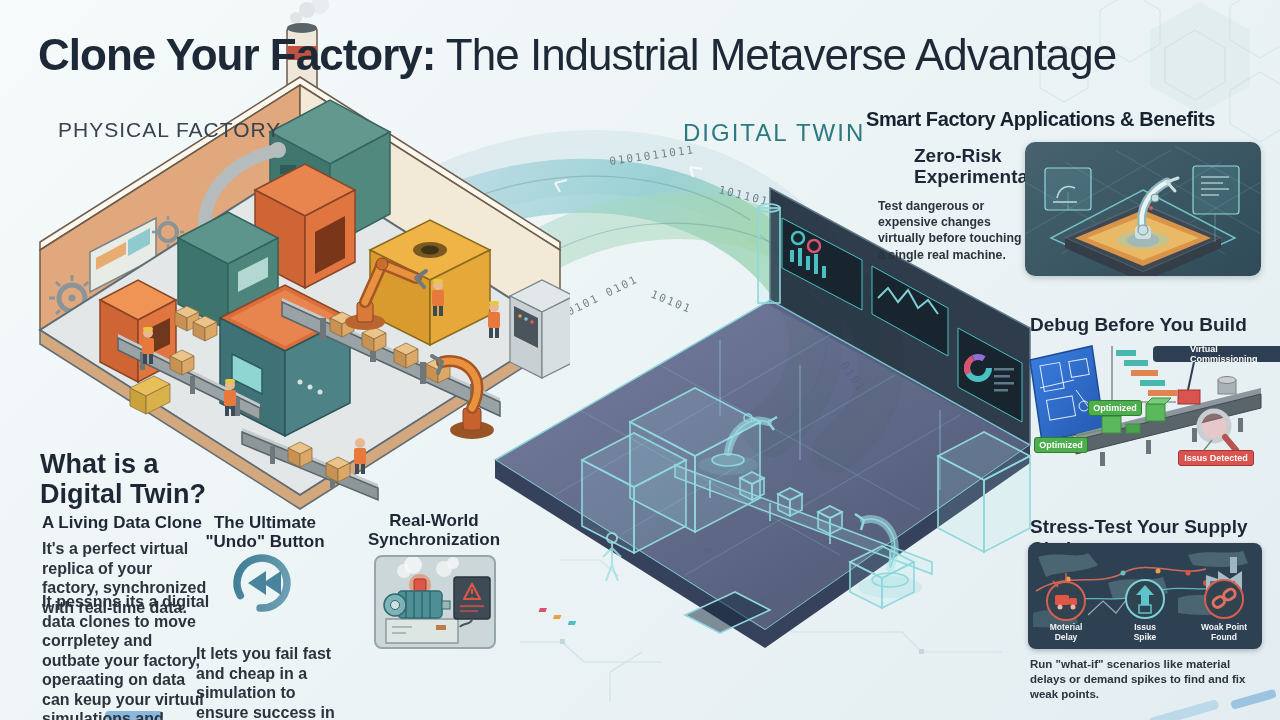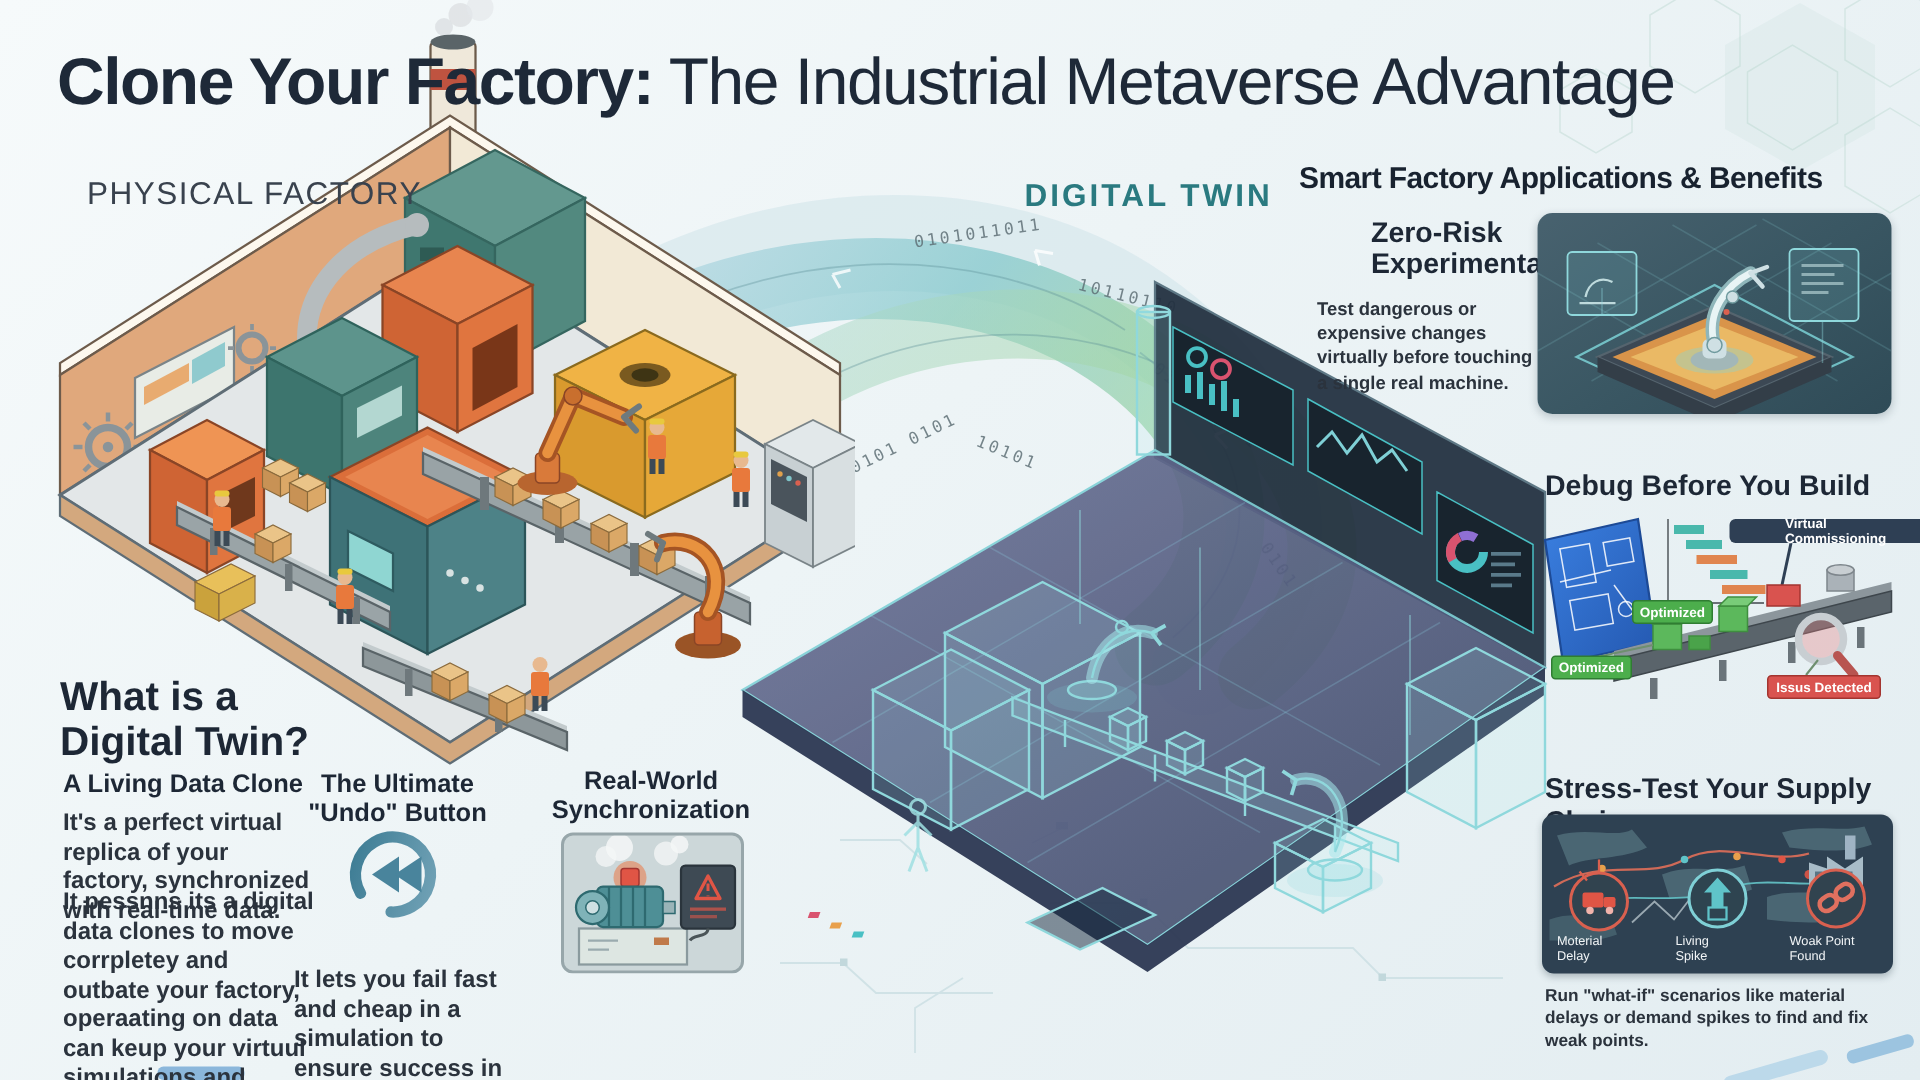--- a/index.html
+++ b/index.html
@@ -7,39 +7,39 @@
   .stage{position:relative;width:1280px;height:720px;overflow:hidden;
     background:linear-gradient(135deg,#f6fafb 0%,#edf4f6 45%,#e3edf1 100%);}
   .abs{position:absolute;}
   svg{display:block;}
   
   .title{left:38px;top:30px;width:1230px;font-size:44px;letter-spacing:-1px;color:#1e2938;white-space:nowrap;}
   .title .t-lead{font-weight:800;}
   .title .t-rest{font-weight:500;}
   
   .label-physical{left:38px;top:118px;font-size:21px;color:#39424e;letter-spacing:1px;font-weight:500;margin-left:20px;}
-  .label-digital{left:683px;top:119px;font-size:21px;color:#2a7a80;letter-spacing:2px;font-weight:700;}
+  .label-digital{left:683px;top:119px;font-size:24px;color:#2a7a80;letter-spacing:2px;font-weight:400;}
   
   .benefits-header{left:866px;top:108px;width:400px;font-size:20px;font-weight:800;color:#18222f;letter-spacing:-0.4px;white-space:nowrap;}
   .zr-title{left:914px;top:146px;width:160px;font-size:19px;line-height:1.1;font-weight:800;color:#1d2735;}
   .zr-body{left:878px;top:198px;width:152px;font-size:12.3px;line-height:1.32;color:#2b333d;font-weight:600;}
   .zr-img{left:1025px;top:142px;width:236px;height:134px;border-radius:10px;overflow:hidden;
     background:linear-gradient(145deg,#48626f 0%,#3a5763 50%,#2f4b57 100%);box-shadow:0 2px 6px rgba(40,60,70,.25);}
   .debug-title{left:1030px;top:314px;font-size:19px;font-weight:800;color:#1d2735;}
   .debug-illo{left:1026px;top:340px;width:238px;height:128px;}
   .tag{position:absolute;display:flex;align-items:center;justify-content:center;color:#fff;font-weight:700;border-radius:3px;}
   .tag-vc{left:127px;top:6px;width:96px;height:16px;font-size:9px;background:#2e3f54;border-radius:4px;padding-left:37px;}
   .tag-opt{background:#4cae4c;border:1px solid #2f7d32;width:52px;height:14px;font-size:9px;}
   .tag-opt.a{left:62px;top:60px;}
   .tag-opt.b{left:8px;top:97px;}
   .tag-issue{left:152px;top:110px;width:74px;height:14px;font-size:9px;background:#d9534f;border:1px solid #a33530;}
   .debug-body{left:1030px;top:470px;width:236px;font-size:11.5px;line-height:1.3;color:#2b333d;font-weight:600;}
   .stress-title{left:1030px;top:516px;font-size:19px;font-weight:800;color:#1d2735;}
   .map-img{left:1028px;top:543px;width:234px;height:106px;border-radius:8px;overflow:hidden;background:#2e4152;box-shadow:0 2px 5px rgba(40,60,70,.3);}
-  .map-label{position:absolute;color:#f2f5f7;font-size:8.5px;font-weight:400;text-align:left;line-height:1.15;}
+  .map-label{position:absolute;color:#f2f5f7;font-size:8.5px;font-weight:700;text-align:center;line-height:1.15;}
   .stress-body{left:1030px;top:657px;width:238px;font-size:11.5px;line-height:1.3;color:#2b333d;font-weight:600;}
   
   .whatis-heading{left:40px;top:450px;font-size:27px;font-weight:800;line-height:1.1;color:#1d2735;}
   .col-title{font-size:17px;font-weight:800;color:#1d2735;line-height:1.12;}
   .col-body{font-size:16px;line-height:1.22;color:#2b333d;font-weight:600;}
   .col1-title{left:42px;top:513px;width:170px;}
   .col1-p1{left:42px;top:539px;width:168px;}
   .col1-p2{left:42px;top:592px;width:168px;}
   .col2-title{left:192px;top:513px;width:146px;text-align:center;}
   .col2-p{left:196px;top:644px;width:150px;}
@@ -606,21 +606,21 @@
           <rect x="184" y="51" width="12" height="9" rx="4.5"></rect>
           <rect x="197" y="51" width="12" height="9" rx="4.5"></rect>
         </g>
       </g>
     </svg>
     <div class="map-label" style="left:10px;top:80px;width:56px;">
       <div>Moterial</div>
       <div>Delay</div>
     </div>
     <div class="map-label" style="left:89px;top:80px;width:56px;">
-      <div>Living</div>
+      <div>Issus</div>
       <div>Spike</div>
     </div>
     <div class="map-label" style="left:165px;top:80px;width:62px;">
       <div>Woak Point</div>
       <div>Found</div>
     </div>
   </div>
   <div class="abs stress-body">Run "what-if" scenarios like material delays or demand spikes to find and fix weak points.</div>
 
   <div class="abs whatis-heading">

